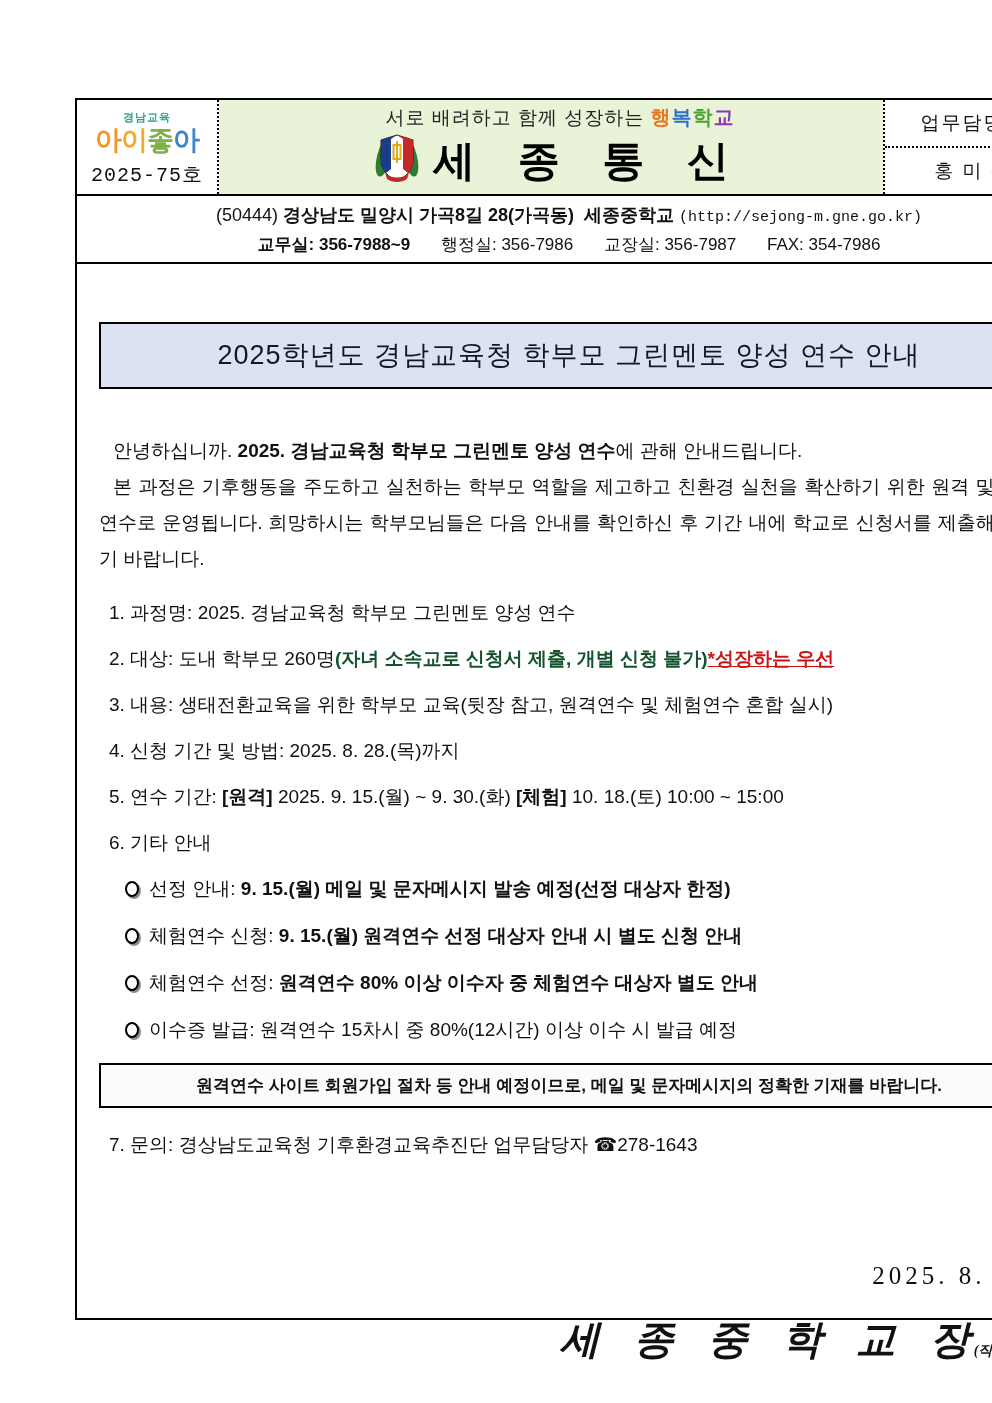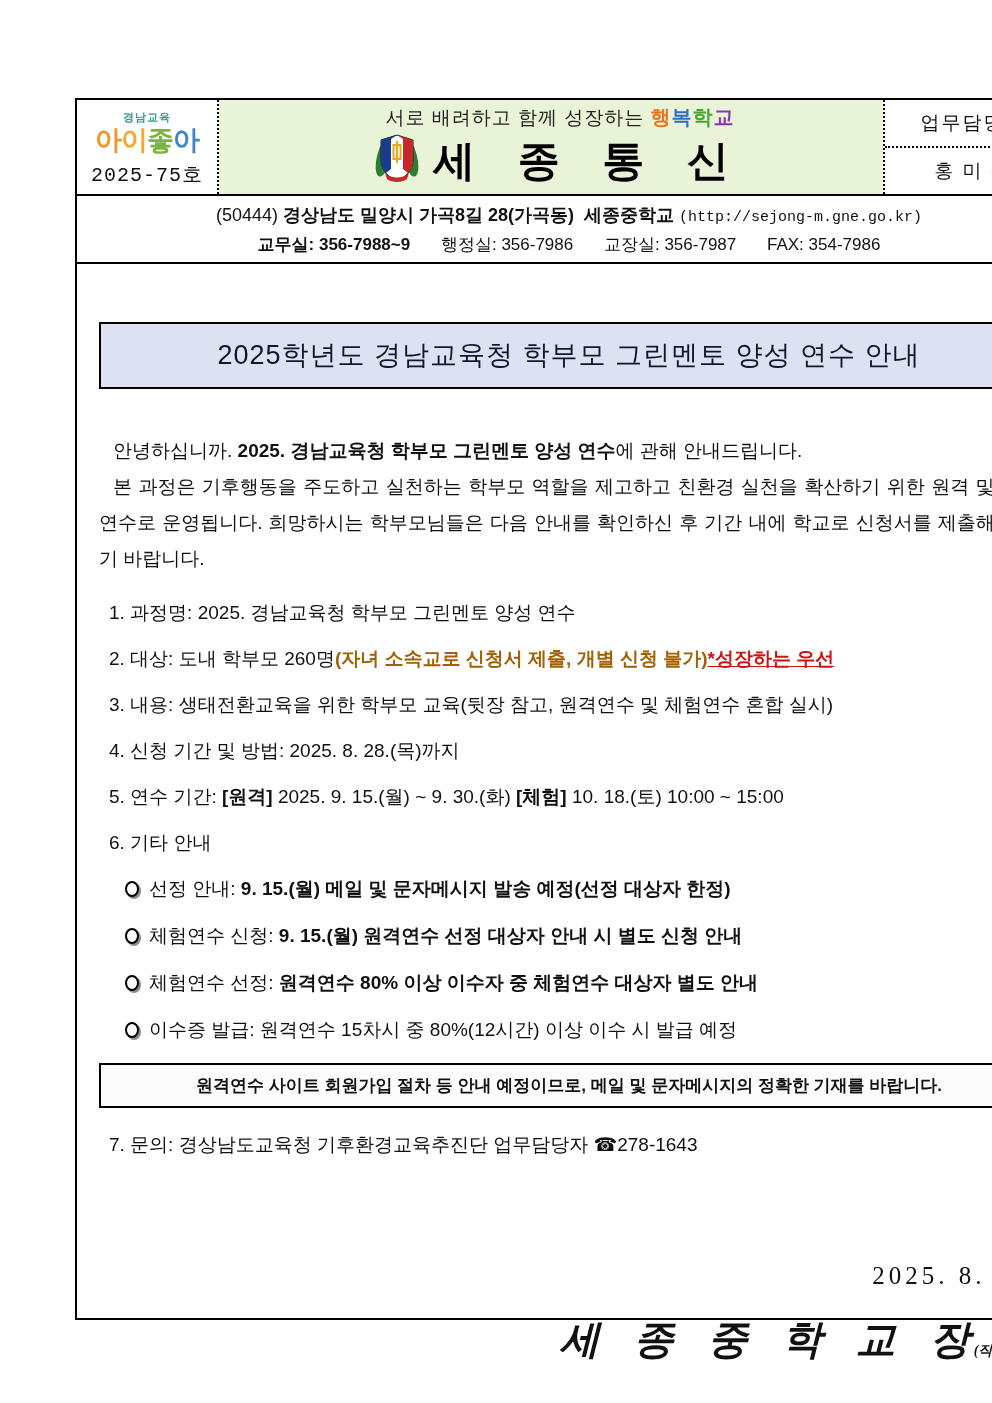--- a/index.html
+++ b/index.html
@@ -46,21 +46,21 @@
   .main { padding: 58px 22px 0 22px; }
   .title-box { background: #dce2f2; border: 2px solid #000; text-align: center; padding: 13px 6px 14px 6px; }
   .title-box h1 { font-size: 27px; font-weight: normal; letter-spacing: 1px; color: #0f172a; }
 
   .body-text { margin-top: 44px; font-size: 19px; line-height: 36px; }
   .body-text p { text-indent: 14px; text-align: justify; }
   .b { font-weight: bold; }
 
   .list { margin-top: 22px; font-size: 19px; }
   .list-item { margin: 0 0 19px 10px; line-height: 27px; white-space: nowrap; }
-  .red { color: #a16207; font-weight: bold; }
+  .red { color: #14532d; font-weight: bold; }
   .red-underline { color: #cc1414; font-weight: bold; text-decoration: underline; }
 
   .sub-list { margin: 2px 0 0 26px; font-size: 19px; }
   .sub-item { margin-bottom: 20px; line-height: 27px; display: flex; align-items: baseline; white-space: nowrap; }
   .bullet { display: inline-block; width: 14px; height: 16px; border: 2px solid #000; border-radius: 50%; background: #fff; box-shadow: 2px 2px 0 rgba(0,0,0,0.45); margin-right: 10px; flex: 0 0 auto; align-self: center; }
 
   .note-box { border: 2px solid #000; background: #fbfbfb; margin: 8px 0 0 0; padding: 9px 16px; text-align: center; font-size: 17px; font-weight: bold; letter-spacing: 0; }
 
   .contact-line { margin: 24px 0 0 10px; font-size: 19px; }
 

